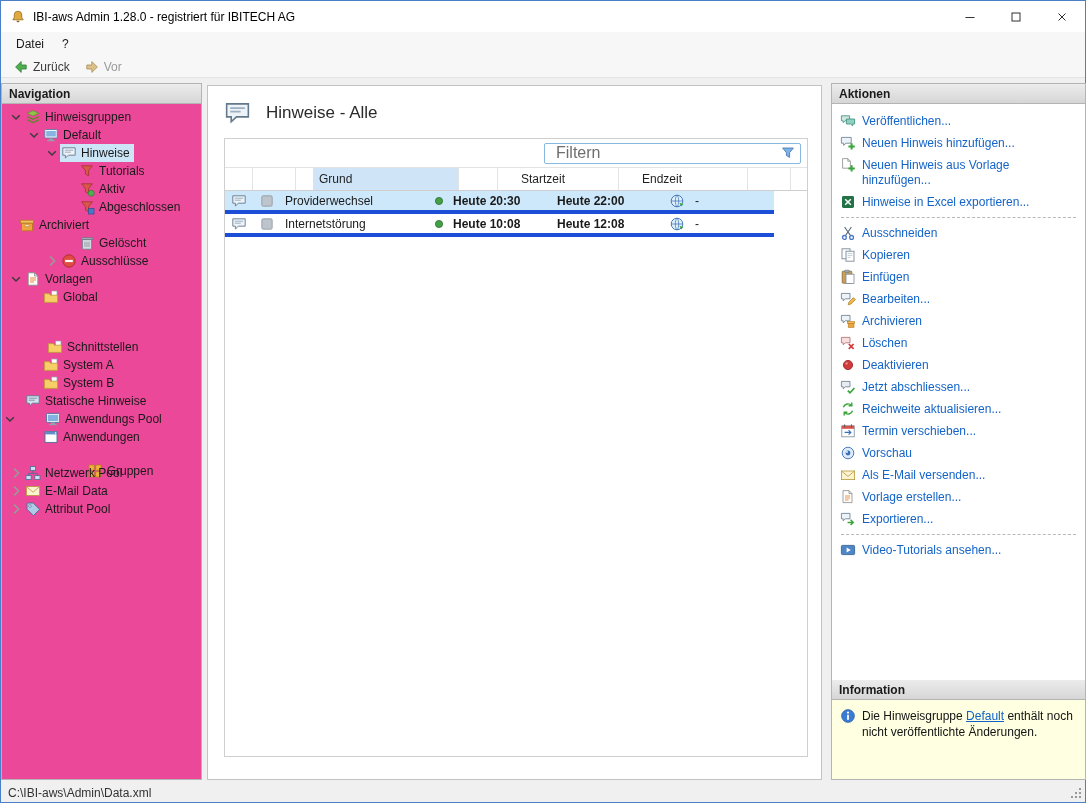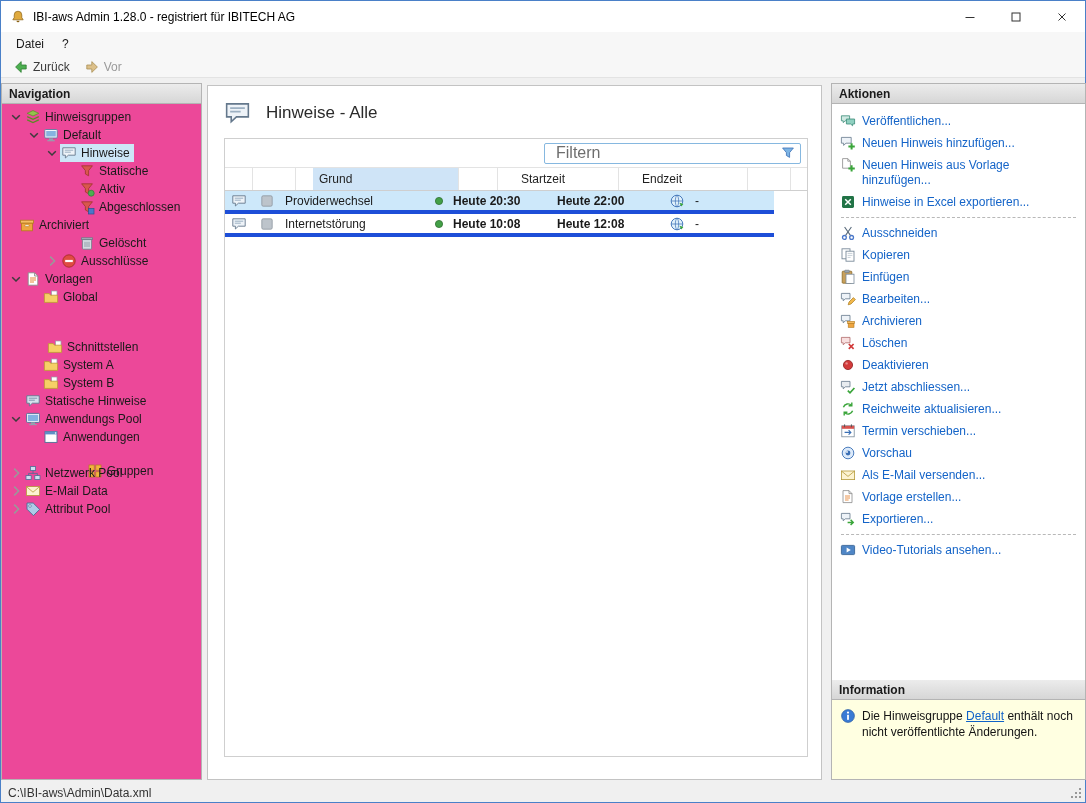--- a/index.html
+++ b/index.html
@@ -202,21 +202,21 @@
           </span>
         </div>
         <div class="tree-row" style="padding-left: 60px;">
           <span class="expander"></span>
           <span class="row-content">
             <span class="icon16">
               <svg viewBox="0 0 16 16" xmlns="http://www.w3.org/2000/svg">
                 <path d="M2.6 2.8h10.8L9.6 7.6v5.2L6.4 11V7.6z" fill="#d9574d" stroke="#9e332b" stroke-width=".8"></path>
               </svg>
             </span>
-            <span class="tree-label">Statische</span>
+            <span class="tree-label">Tutorials</span>
           </span>
         </div>
         <div class="tree-row" style="padding-left: 60px;">
           <span class="expander"></span>
           <span class="row-content">
             <span class="icon16">
               <svg viewBox="0 0 16 16" xmlns="http://www.w3.org/2000/svg">
                 <path d="M2.6 2.8h10.8L9.6 7.6v5.2L6.4 11V7.6z" fill="#d9574d" stroke="#9e332b" stroke-width=".8"></path>
                 <circle cx="12.2" cy="12.2" r="3" fill="#4caf50" stroke="#2e7d32" stroke-width=".7"></circle>
               </svg>
@@ -348,21 +348,21 @@
           <span class="row-content">
             <span class="icon16">
               <svg viewBox="0 0 16 16" xmlns="http://www.w3.org/2000/svg">
                 <path d="M1.8 2.8h12.4v7.4H7.4L4.4 13v-2.8H1.8z" fill="#d6e2ee" stroke="#5f7690" stroke-width=".9"></path>
                 <path d="M3.8 5.2h8.4M3.8 7.2h6" stroke="#7e96ad" stroke-width="1"></path>
               </svg>
             </span>
             <span class="tree-label">Statische Hinweise</span>
           </span>
         </div>
-        <div class="tree-row" style="padding-left: 6px;">
+        <div class="tree-row" style="padding-left: 0; gap: 26px;">
           <span class="expander">
             <svg viewBox="0 0 16 16" xmlns="http://www.w3.org/2000/svg">
               <path d="M4.2 6.2L8 10l3.8-3.8" fill="none" stroke="#3c3c3c" stroke-width="1.5"></path>
             </svg>
           </span>
           <span class="row-content">
             <span class="icon16">
               <svg viewBox="0 0 16 16" xmlns="http://www.w3.org/2000/svg">
                 <rect x="1.6" y="2.4" width="12.8" height="9" rx=".8" fill="#f2f6fa" stroke="#4a6f96" stroke-width=".9"></rect>
                 <rect x="3" y="3.8" width="10" height="6.2" fill="#82b1e2"></rect>

